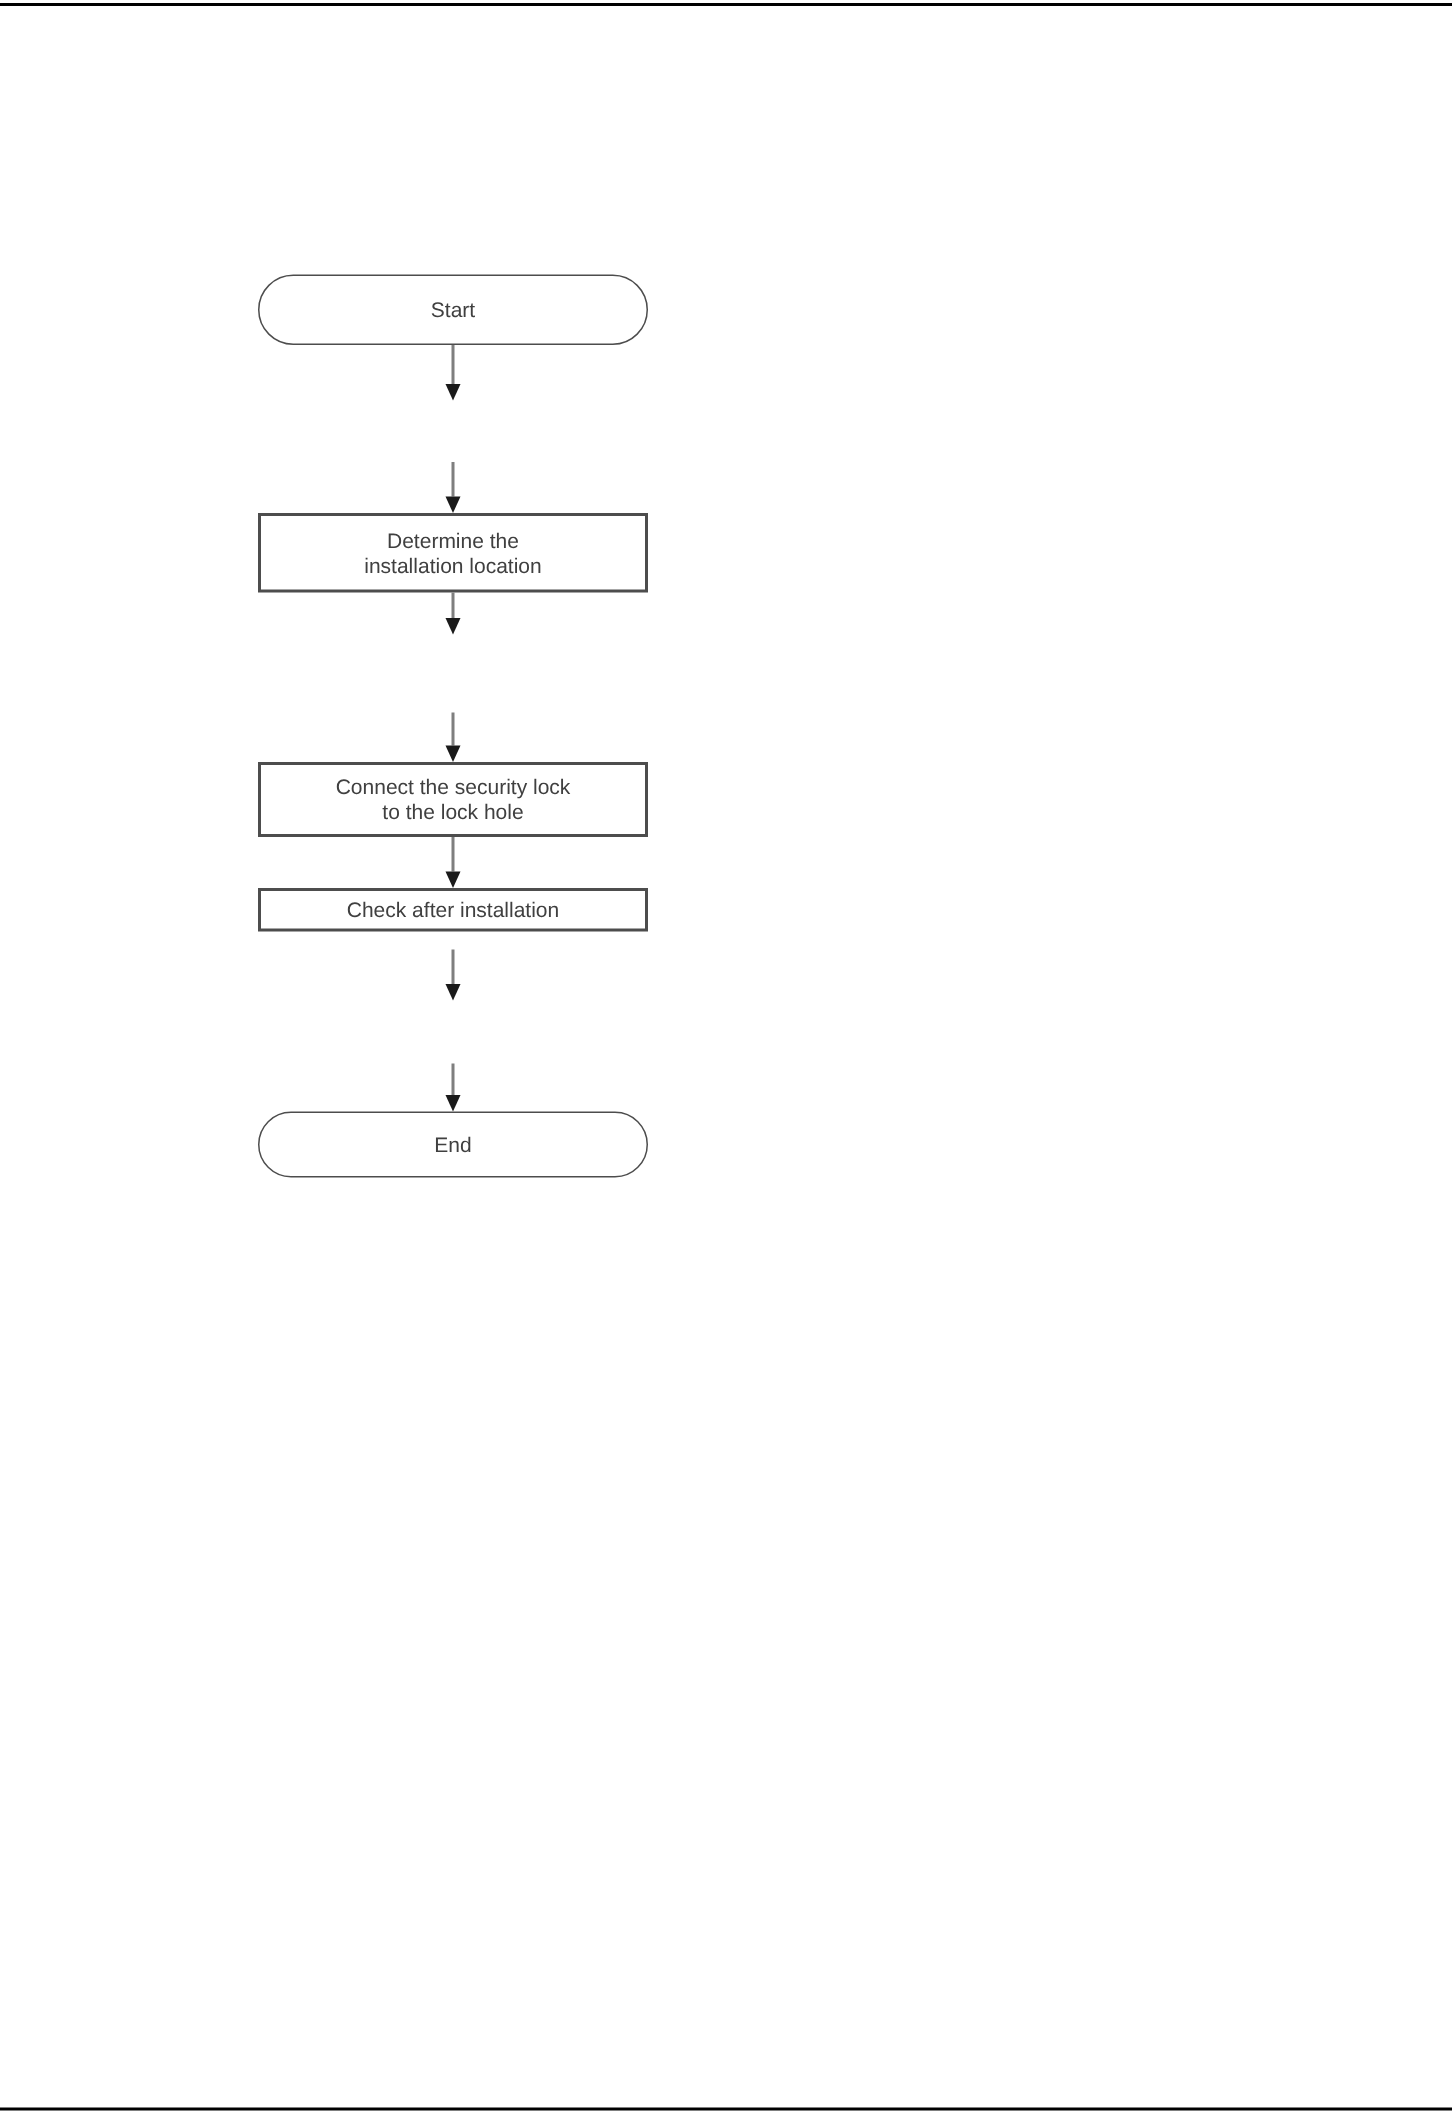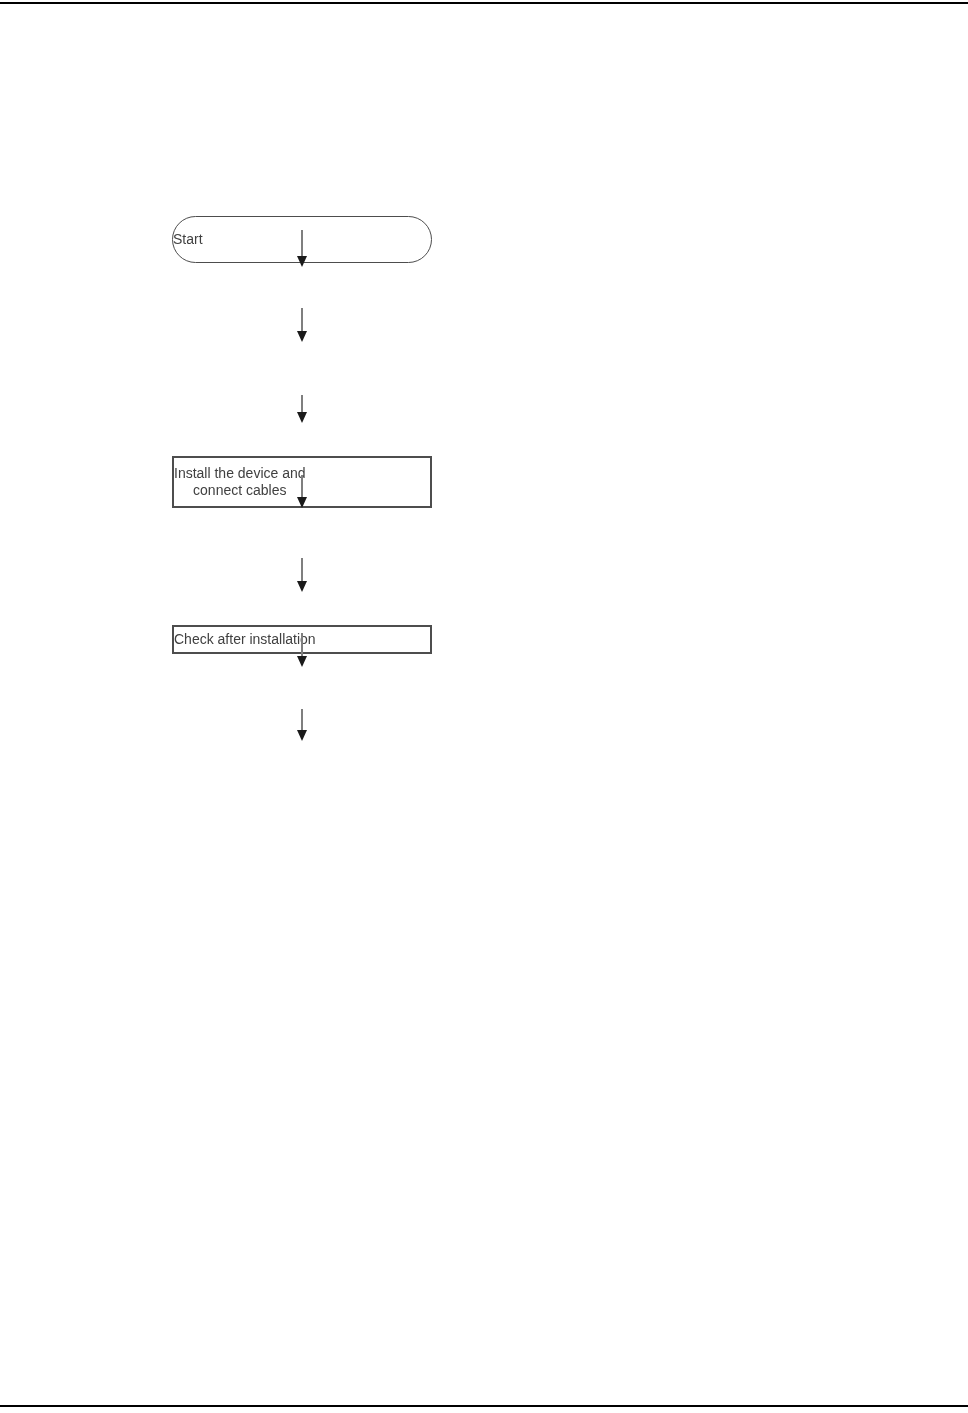--- a/index.html
+++ b/index.html
@@ -39,22 +39,22 @@
     inset: 0;
   }
   .node {
     position: absolute;
     left: 172px;
     width: 260px;
     background: var(--shape-fill);
     border: 2px solid var(--shape-border);
     display: flex;
     align-items: center;
+    justify-content: center;
     text-align: center;
-    margin-top: 33px;
   }
   .node.terminator {
     border-radius: 24px;
     border-width: 1.5px;
   }
   .node .label {
     font-size: 14px;
     line-height: 17px;
     color: var(--text);
     white-space: pre-line;
@@ -96,36 +96,40 @@
       <div class="arrow-line"></div>
       <div class="arrow-head"></div>
     </div>
 
 
     <div class="arrow" style="top:308px;height:34px">
       <div class="arrow-line"></div>
       <div class="arrow-head"></div>
     </div>
 
+    <div class="node process" style="top:342px;height:53px">
+      <span class="label">Determine the
+installation location</span>
+    </div>
 
     <div class="arrow" style="top:395px;height:28px">
       <div class="arrow-line"></div>
       <div class="arrow-head"></div>
     </div>
 
-    <div class="node process" style="top:423px;height:52px">
-      <span class="label">Install the device and
-connect cables</span>
-    </div>
 
     <div class="arrow" style="top:475px;height:33px">
       <div class="arrow-line"></div>
       <div class="arrow-head"></div>
     </div>
 
+    <div class="node process" style="top:508px;height:50px">
+      <span class="label">Connect the security lock
+to the lock hole</span>
+    </div>
 
     <div class="arrow" style="top:558px;height:34px">
       <div class="arrow-line"></div>
       <div class="arrow-head"></div>
     </div>
 
     <div class="node process" style="top:592px;height:29px">
       <span class="label">Check after installation</span>
     </div>
 
@@ -133,17 +137,20 @@
       <div class="arrow-line"></div>
       <div class="arrow-head"></div>
     </div>
 
 
     <div class="arrow" style="top:709px;height:32px">
       <div class="arrow-line"></div>
       <div class="arrow-head"></div>
     </div>
 
+    <div class="node terminator" style="top:741px;height:44px">
+      <span class="label">End</span>
+    </div>
 
   </div>
 
   <div class="rule bottom"></div>
 </div>
 
 </body></html>

